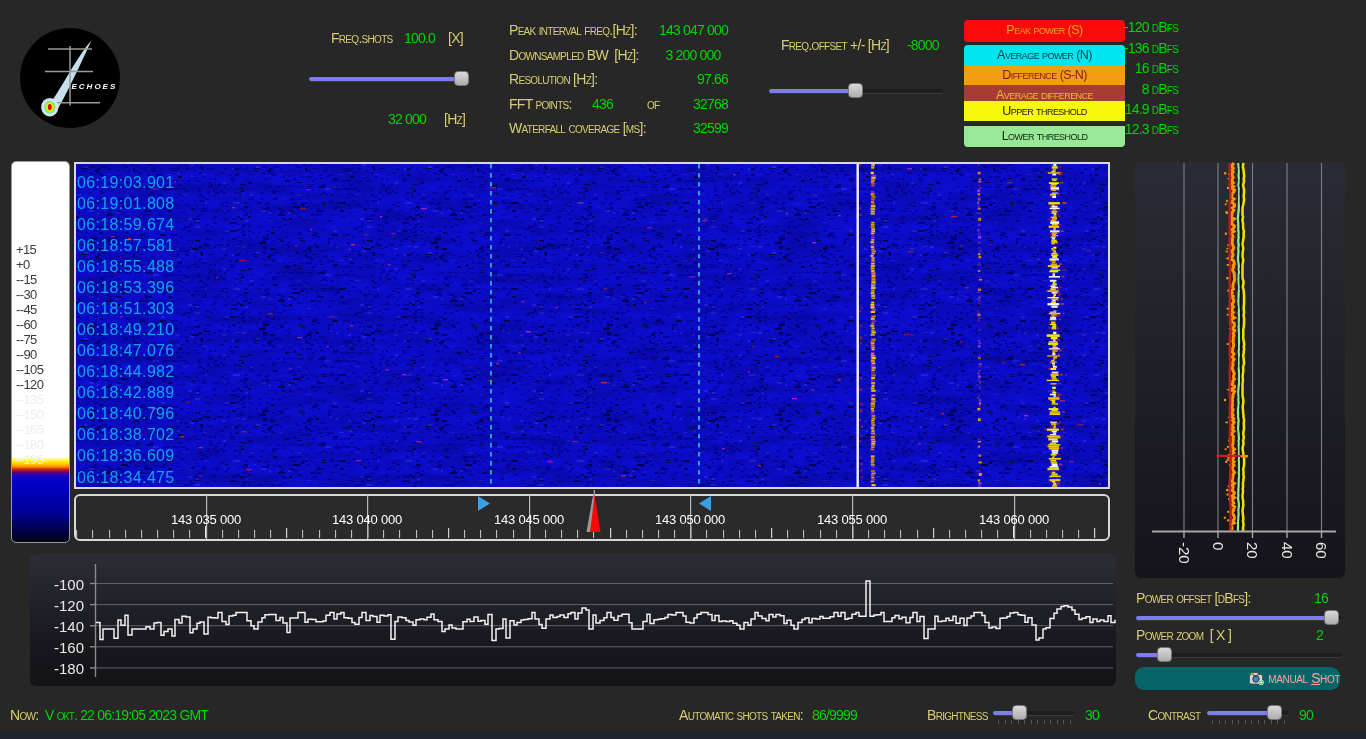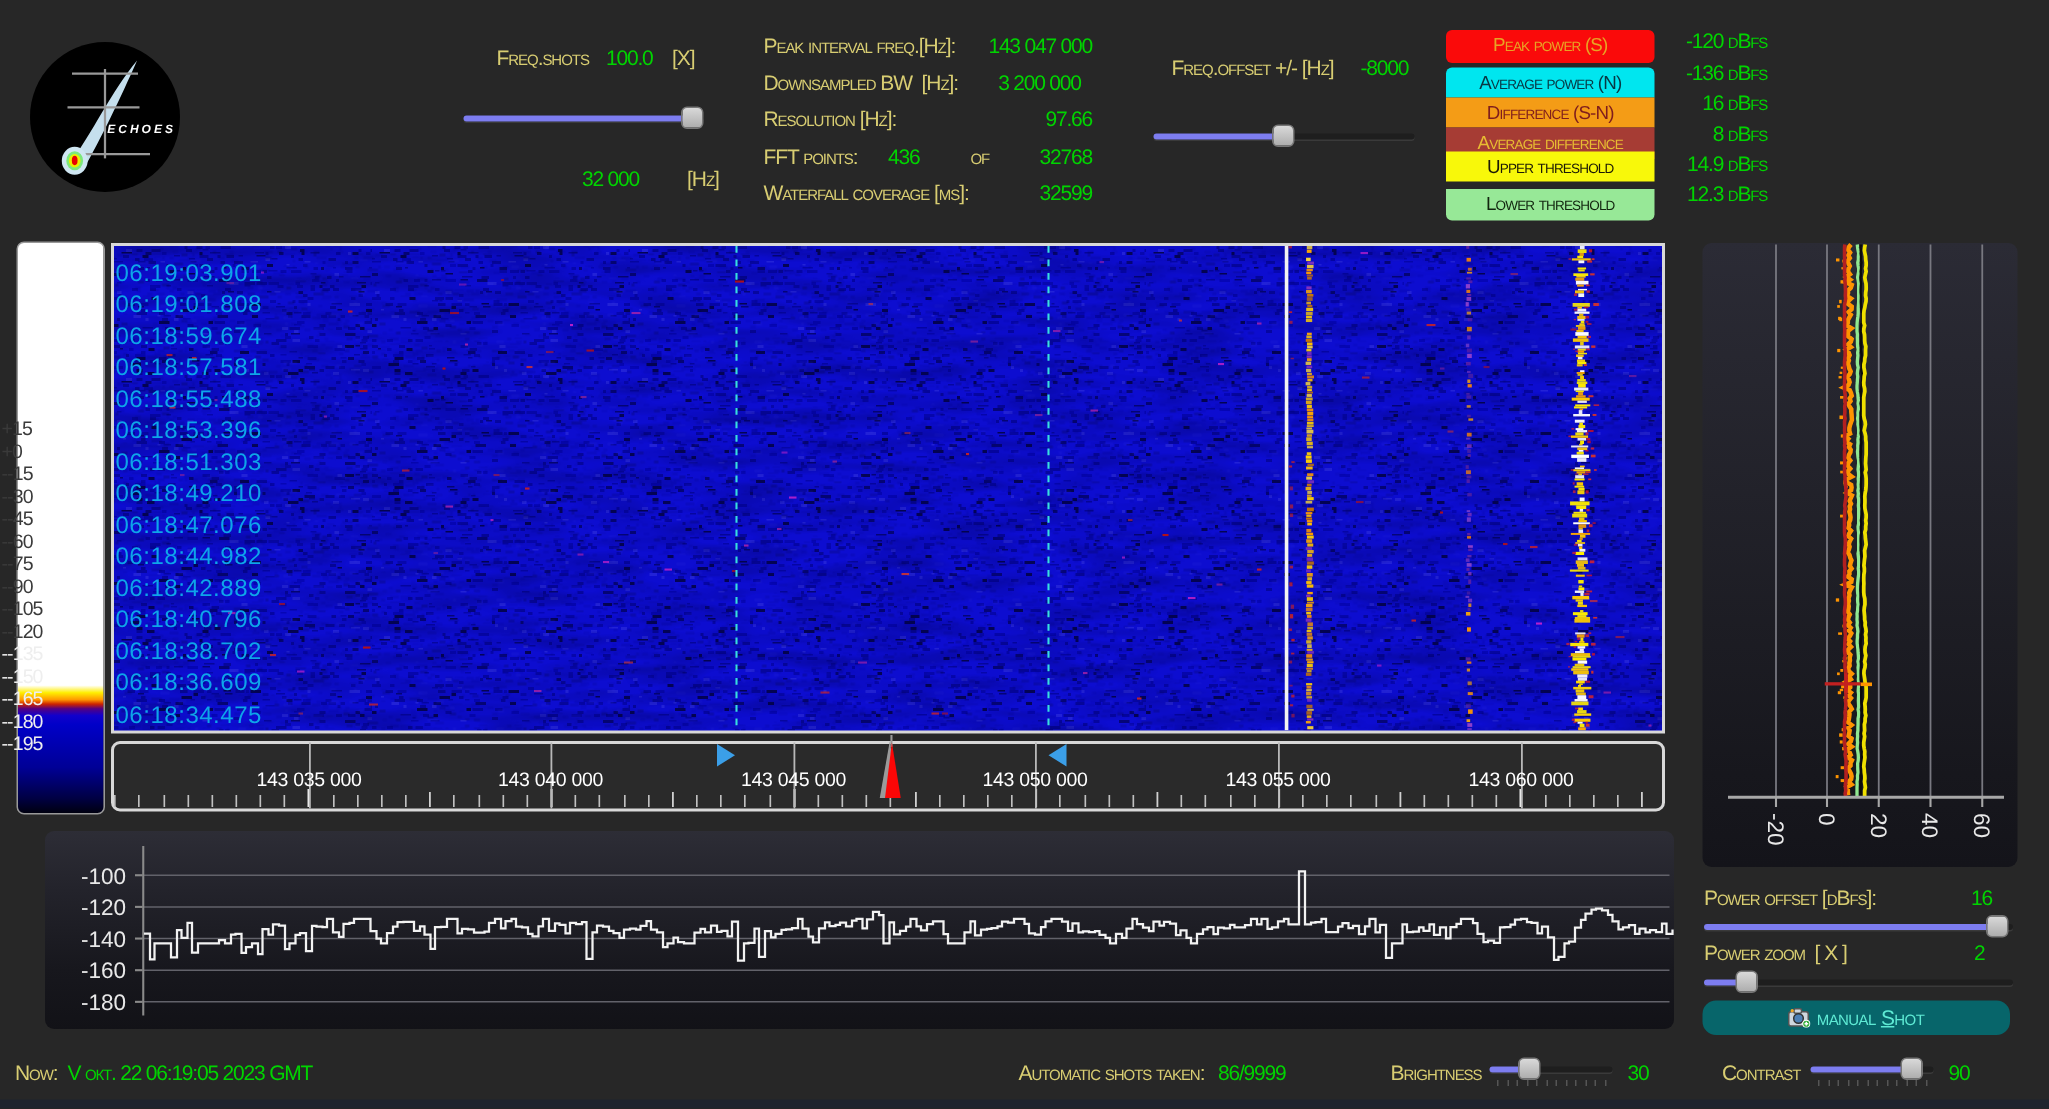--- a/index.html
+++ b/index.html
@@ -3,21 +3,21 @@
 <style>
 * { margin:0; padding:0; box-sizing:border-box; }
 html,body { width:1366px; height:739px; background:#272727; overflow:hidden;
   font-family:"Liberation Sans",sans-serif; position:relative; }
 .abs { position:absolute; }
 .lbl { position:absolute; color:#d8cd72; font-variant:small-caps; font-size:14px; letter-spacing:-0.7px; white-space:nowrap; }
 .grn { position:absolute; color:#00d400; font-size:14px; letter-spacing:-0.8px; white-space:nowrap; }
 .grn .sc { font-variant:small-caps; }
 .ts { position:absolute; color:#0ea5e9; font-size:16px; letter-spacing:0.35px; white-space:nowrap; }
 .flab { position:absolute; color:#ffffff; font-size:13px; letter-spacing:-0.2px; width:80px; text-align:center; }
-.btn { position:absolute; left:964px; width:139px; font-variant:small-caps;
+.btn { position:absolute; left:964px; width:161px; font-variant:small-caps;
    font-size:12.5px; letter-spacing:-0.55px; text-align:center; line-height:20.4px; }
 .slider { position:absolute; }
 .track { position:absolute; height:4px; border-radius:2px; background:#1e1e1e; box-shadow:0 1px 0 #3a3a3a; width:100%; top:6px;}
 .fill { position:absolute; height:4px; border-radius:2px; background:#7d7df0; top:6px; }
 .handle { position:absolute; width:15px; height:15px; top:0px; border-radius:4px;
    background:linear-gradient(180deg,#d9d9d9,#adadad); border:1px solid #777; }
 .ylab { position:absolute; color:#e8e8e8; font-size:15px; text-align:right; width:44px; }
 </style></head>
 <body>
 
@@ -39,21 +39,21 @@
 
 <div class="lbl" style="left:331px;top:30px">Freq.shots</div>
 <div class="grn" style="left:404px;top:30px">100.0</div>
 <div class="lbl" style="left:448px;top:30px">[X]</div>
 <div class="slider" style="left:309px;top:71px;width:160px">
   <div class="track"></div>
     <div class="fill" style="width:150px"></div>
   <div class="handle" style="left:145px"></div>
 </div>
 <div class="grn" style="left:388px;top:111px">32 000</div>
-<div class="lbl" style="left:458px;top:111px">[Hz]</div>
+<div class="lbl" style="left:444px;top:111px">[Hz]</div>
 
 <div class="lbl" style="left:509px;top:22px">Peak interval freq.[Hz]:</div>
 <div class="grn" style="left:658px;top:22px;width:70px;text-align:right">143 047 000</div>
 <div class="lbl" style="left:509px;top:47px">Downsampled BW&nbsp; [Hz]:</div>
 <div class="grn" style="left:658px;top:47px;width:70px;text-align:center">3 200 000</div>
 <div class="lbl" style="left:509px;top:71px">Resolution [Hz]:</div>
 <div class="grn" style="left:658px;top:71px;width:70px;text-align:right">97.66</div>
 <div class="lbl" style="left:509px;top:96px">FFT points:</div>
 <div class="grn" style="left:592px;top:96px">436</div>
 <div class="lbl" style="left:647px;top:96px">of</div>
@@ -80,21 +80,21 @@
 <div class="grn" style="left:1108px;top:40px;width:70px;text-align:right">-136 <span class="sc">dBfs</span></div>
 <div class="grn" style="left:1108px;top:60px;width:70px;text-align:right">16 <span class="sc">dBfs</span></div>
 <div class="grn" style="left:1108px;top:81px;width:70px;text-align:right">8 <span class="sc">dBfs</span></div>
 <div class="grn" style="left:1108px;top:101px;width:70px;text-align:right">14.9 <span class="sc">dBfs</span></div>
 <div class="grn" style="left:1108px;top:121px;width:70px;text-align:right">12.3 <span class="sc">dBfs</span></div>
 
 <div class="abs" style="left:11px;top:161px;width:59px;height:382px;border-radius:5px;border:1px solid #999;
   background:linear-gradient(180deg,
     #ffffff 0%, #ffffff 77.6%, #ffee00 78.9%, #ff9900 80.1%, #cc2200 80.9%, #550080 81.7%,
     #1100cc 82.9%, #0000c8 84.5%, #000096 92%, #000042 97.5%, #000010 100%);"></div>
-<div class="abs" style="left:1px;top:161px;font-size:13px;letter-spacing:-0.6px;color:#3a3a3a;line-height:15px;padding-top:117px">
+<div class="abs" style="left:16px;top:161px;font-size:13px;letter-spacing:-0.6px;color:#3a3a3a;line-height:15px;padding-top:81px">
 +15<br>+0<br>--15<br>--30<br>--45<br>--60<br>--75<br>--90<br>--105<br>--120<br><span style="color:#eee">--135<br>--150<br>--165<br>--180<br>--195</span>
 </div>
 
 <div class="abs" style="left:74px;top:162px;width:1036px;height:327px;background:#d8d8d8;padding:2px">
 <div class="abs" style="left:2px;top:2px;width:1032px;height:323px;background:#0d0dd0;overflow:hidden">
 <svg width="1032" height="323" style="position:absolute;left:0;top:0">
   <defs>
     <pattern id="wfp" x="0" y="0" width="172" height="86" patternUnits="userSpaceOnUse">
       <rect x="47" y="0" width="2" height="2" fill="#000070" opacity="0.55"></rect>
 <rect x="55" y="0" width="4" height="2" fill="#000088" opacity="0.6"></rect>
@@ -1620,21 +1620,21 @@
   <div class="handle" style="left:188px"></div>
 </div>
 <div class="lbl" style="left:1136px;top:627px">Power zoom&nbsp; [ X ]</div>
 <div class="grn" style="left:1290px;top:627px;width:33px;text-align:right">2</div>
 <div class="slider" style="left:1136px;top:647px;width:206px">
   <div class="track"></div>
     <div class="fill" style="width:28px"></div>
   <div class="handle" style="left:21px"></div>
 </div>
 <div class="abs" style="left:1135px;top:667px;width:205px;height:23px;background:#07656a;border-radius:9px;
-  color:#5eead4;font-variant:small-caps;font-size:14px;letter-spacing:-0.4px;text-align:center;line-height:23px">
+  color:#fca5a5;font-variant:small-caps;font-size:14px;letter-spacing:-0.4px;text-align:right;line-height:23px">
   <svg width="15" height="13" viewBox="0 0 15 13" style="vertical-align:-2px;margin-right:4px">
     <rect x="0.5" y="2.5" width="13" height="9.5" rx="1.5" fill="#cfd6de" stroke="#555"></rect>
     <rect x="4" y="0.5" width="5" height="3" rx="1" fill="#cfd6de" stroke="#555"></rect>
     <circle cx="2.8" cy="1.8" r="1.1" fill="#f5a623"></circle>
     <circle cx="7" cy="7" r="3.2" fill="#4d7fb5" stroke="#333"></circle>
     <circle cx="12.2" cy="10.5" r="2.4" fill="#2fae37" stroke="#fff" stroke-width="0.7"></circle>
     <rect x="11" y="10" width="2.5" height="1" fill="#fff"></rect>
     <rect x="11.7" y="9.2" width="1" height="2.5" fill="#fff"></rect>
   </svg>manual <u>S</u>hot</div>
 

